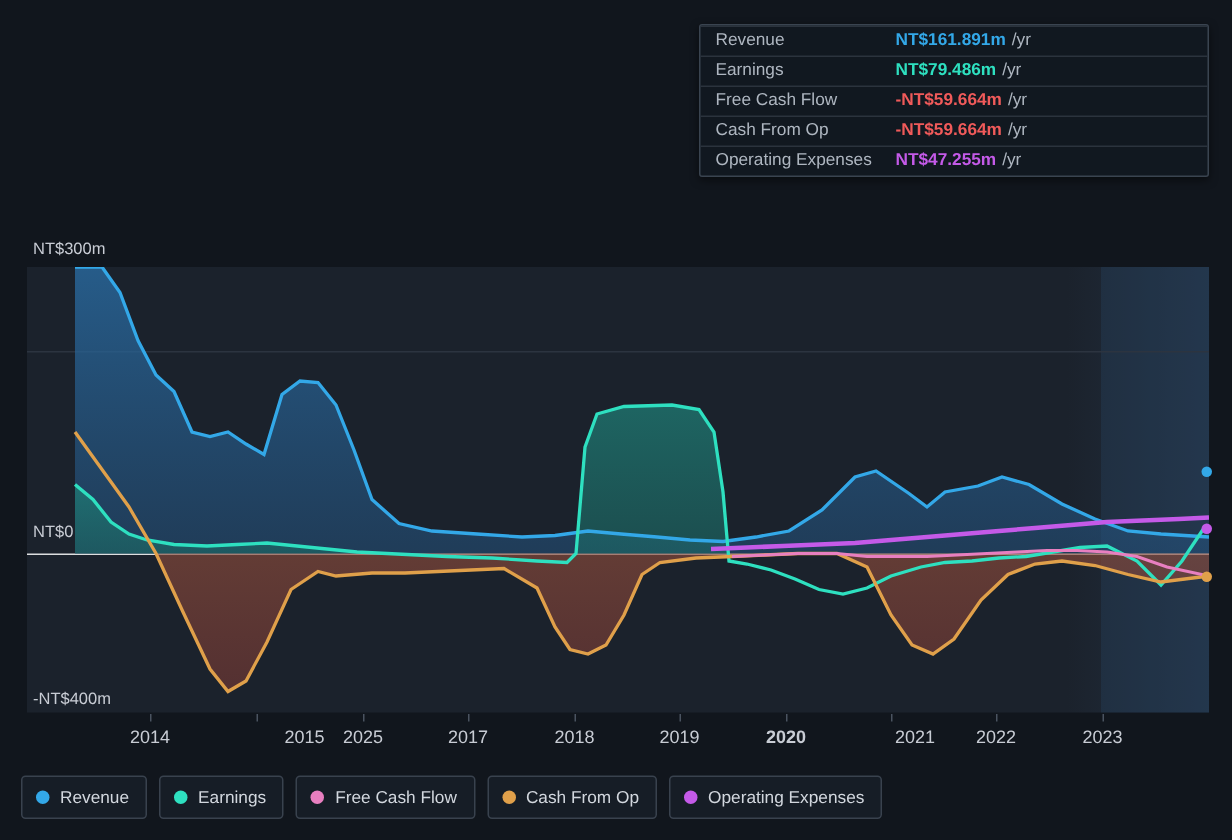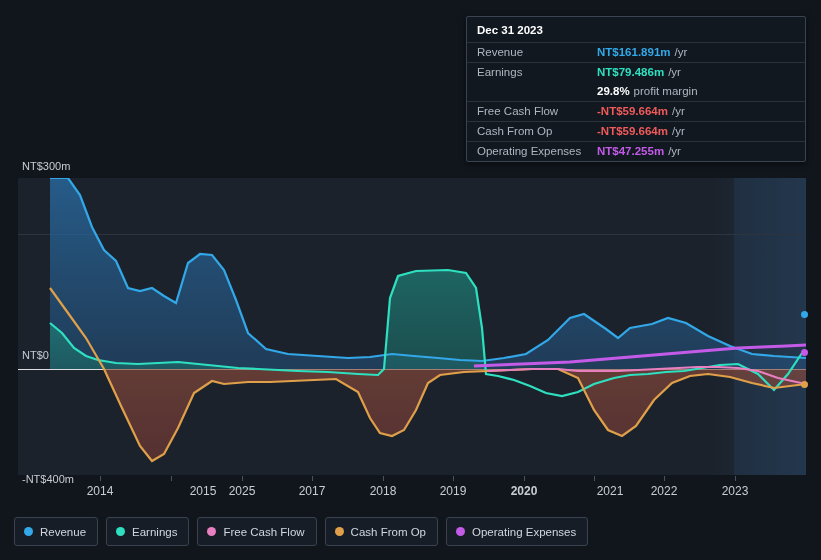--- a/index.html
+++ b/index.html
@@ -147,21 +147,21 @@
 <div id="root">
 
   <div class="plot-bg"></div>
   <div class="plot-right-band"></div>
 
   <div class="gridline" style="top:234px;"></div>
   <div class="zeroline" style="top:369px;"></div>
 
   <div class="axis-label" style="left:22px; top:160px;">NT$300m</div>
   <div class="axis-label" style="left:22px; top:349px;">NT$0</div>
-  <div class="axis-label" style="left:22px; top:473px;text-align:center;">-NT$400m</div>
+  <div class="axis-label" style="left:22px; top:460px;text-align:center;">-NT$400m</div>
 
   <svg class="chart" viewBox="0 0 788 297" preserveAspectRatio="none">
     <defs>
       <linearGradient id="gRev" x1="0" y1="0" x2="0" y2="1">
         <stop offset="0%" stop-color="#2a6fa8" stop-opacity="0.75"></stop>
         <stop offset="100%" stop-color="#24527d" stop-opacity="0.55"></stop>
       </linearGradient>
       <linearGradient id="gEarn" x1="0" y1="0" x2="0" y2="1">
         <stop offset="0%" stop-color="#1f7f77" stop-opacity="0.72"></stop>
         <stop offset="100%" stop-color="#1c6b66" stop-opacity="0.6"></stop>
@@ -215,39 +215,33 @@
   <div class="x-tickmark" style="left:524px;"></div>
   <div class="x-tick" style="left:524px;font-weight:bold;">2020</div>
   <div class="x-tickmark" style="left:594px;"></div>
   <div class="x-tick" style="left:594px;margin-left:16px;">2021</div>
   <div class="x-tickmark" style="left:664px;"></div>
   <div class="x-tick" style="left:664px;">2022</div>
   <div class="x-tickmark" style="left:735px;"></div>
   <div class="x-tick" style="left:735px;">2023</div>
 
   <div class="tooltip">
-    <div class="tooltip-title">Dec 31 2023</div>
 
     <div class="tt-row">
       <span class="tt-label">Revenue</span>
       <span class="tt-value" style="color:#33a8e8;">NT$161.891m</span>
       <span class="tt-suffix">/yr</span>
     </div>
 
     <div class="tt-row">
       <span class="tt-label">Earnings</span>
       <span class="tt-value" style="color:#2ee0c0;">NT$79.486m</span>
       <span class="tt-suffix">/yr</span>
     </div>
 
-    <div class="tt-row no-border">
-      <span class="tt-label"></span>
-      <span class="tt-value" style="color:#ffffff;">29.8%</span>
-      <span class="tt-suffix">profit margin</span>
-    </div>
 
     <div class="tt-row">
       <span class="tt-label">Free Cash Flow</span>
       <span class="tt-value" style="color:#f05a5a;">-NT$59.664m</span>
       <span class="tt-suffix">/yr</span>
     </div>
 
     <div class="tt-row">
       <span class="tt-label">Cash From Op</span>
       <span class="tt-value" style="color:#f05a5a;">-NT$59.664m</span>

